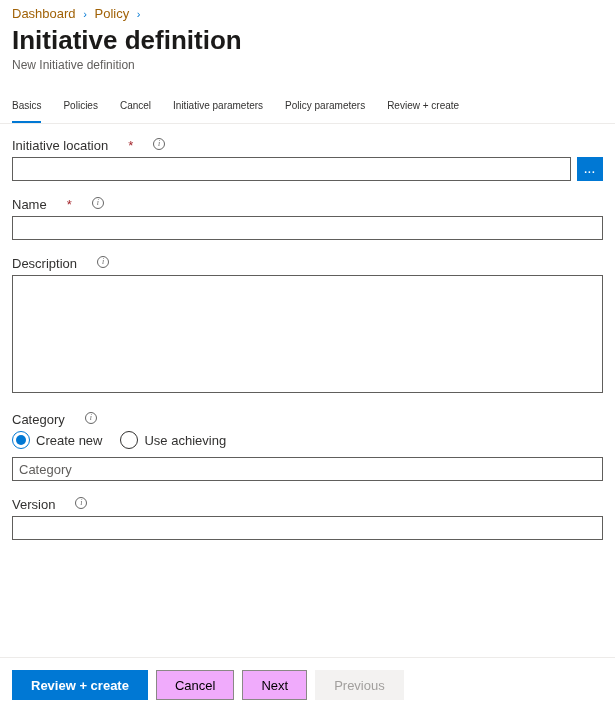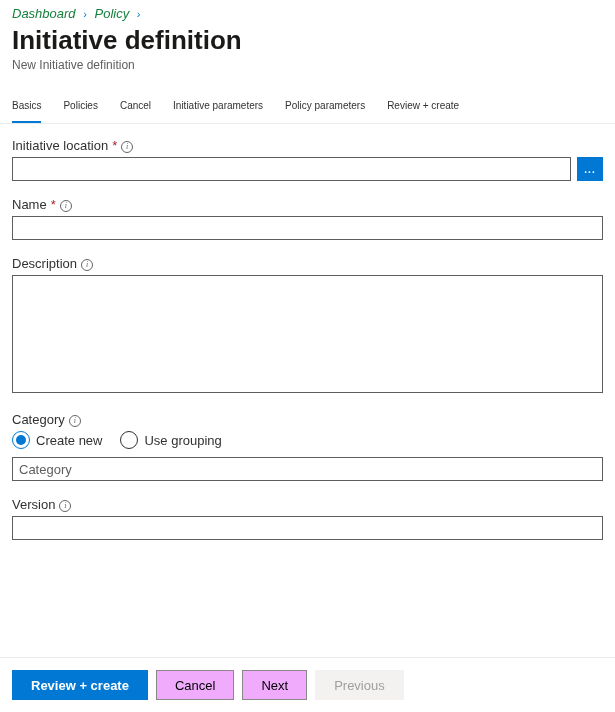--- a/index.html
+++ b/index.html
@@ -11,24 +11,23 @@
       width: 615px;
       height: 712px;
       overflow: hidden;
       position: relative;
     }
     .breadcrumb {
       padding: 6px 12px 0 12px;
       font-size: 13px;
     }
     .breadcrumb a {
-      color: #15803d;
+      color: #a16207;
       text-decoration: none;
       cursor: pointer;
-      font-style: italic;
     }
     .breadcrumb .sep {
       color: #0078d4;
       margin: 0 4px;
       font-size: 11px;
     }
     .page-header {
       padding: 4px 12px 10px 12px;
     }
     .page-title {
@@ -69,22 +68,22 @@
       margin-bottom: 22px;
     }
     .field {
       margin-bottom: 16px;
     }
     .field-label {
       font-size: 13px;
       color: #323130;
       margin-bottom: 4px;
       display: flex;
-      align-items: flex-end;
-      gap: 4px;
+      align-items: flex-start;
+      gap: 20px;
     }
     .required {
       color: #a4262c;
     }
     .info-icon {
       width: 12px;
       height: 12px;
       border: 1px solid #666;
       border-radius: 50%;
       display: inline-flex;
@@ -259,21 +258,21 @@
     </div>
     <div class="radio-row">
       <div class="radio-option">
         <span class="radio-circle checked">
             <span class="radio-dot"></span>
           </span>
         <span>Create new</span>
       </div>
       <div class="radio-option">
         <span class="radio-circle"></span>
-        <span>Use grouping</span>
+        <span>Use achieving</span>
       </div>
     </div>
     <input class="text-input full" type="text" placeholder="Category" style="">
   </div>
 
   <div class="field">
     <div class="field-label">
       <span>Version</span>
       <span class="info-icon">i</span>
     </div>

